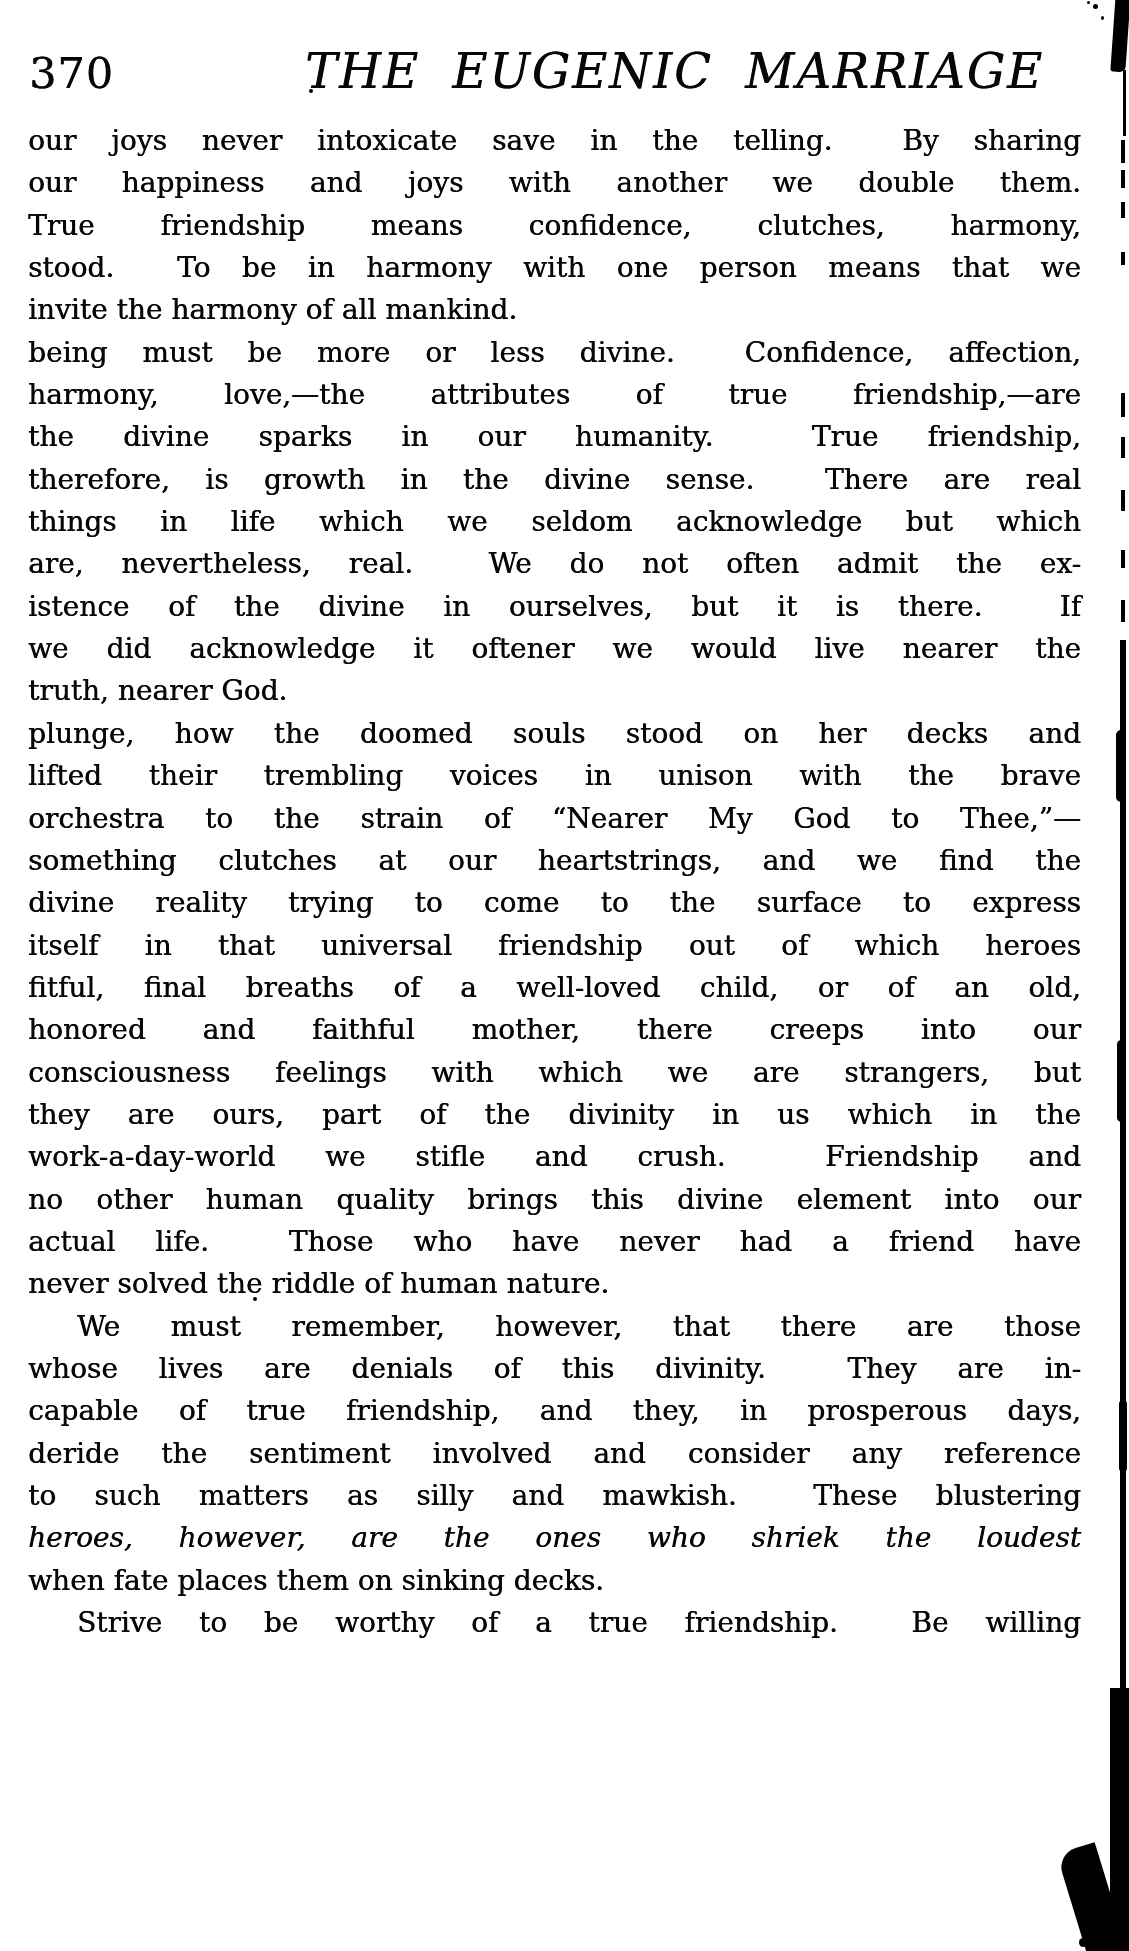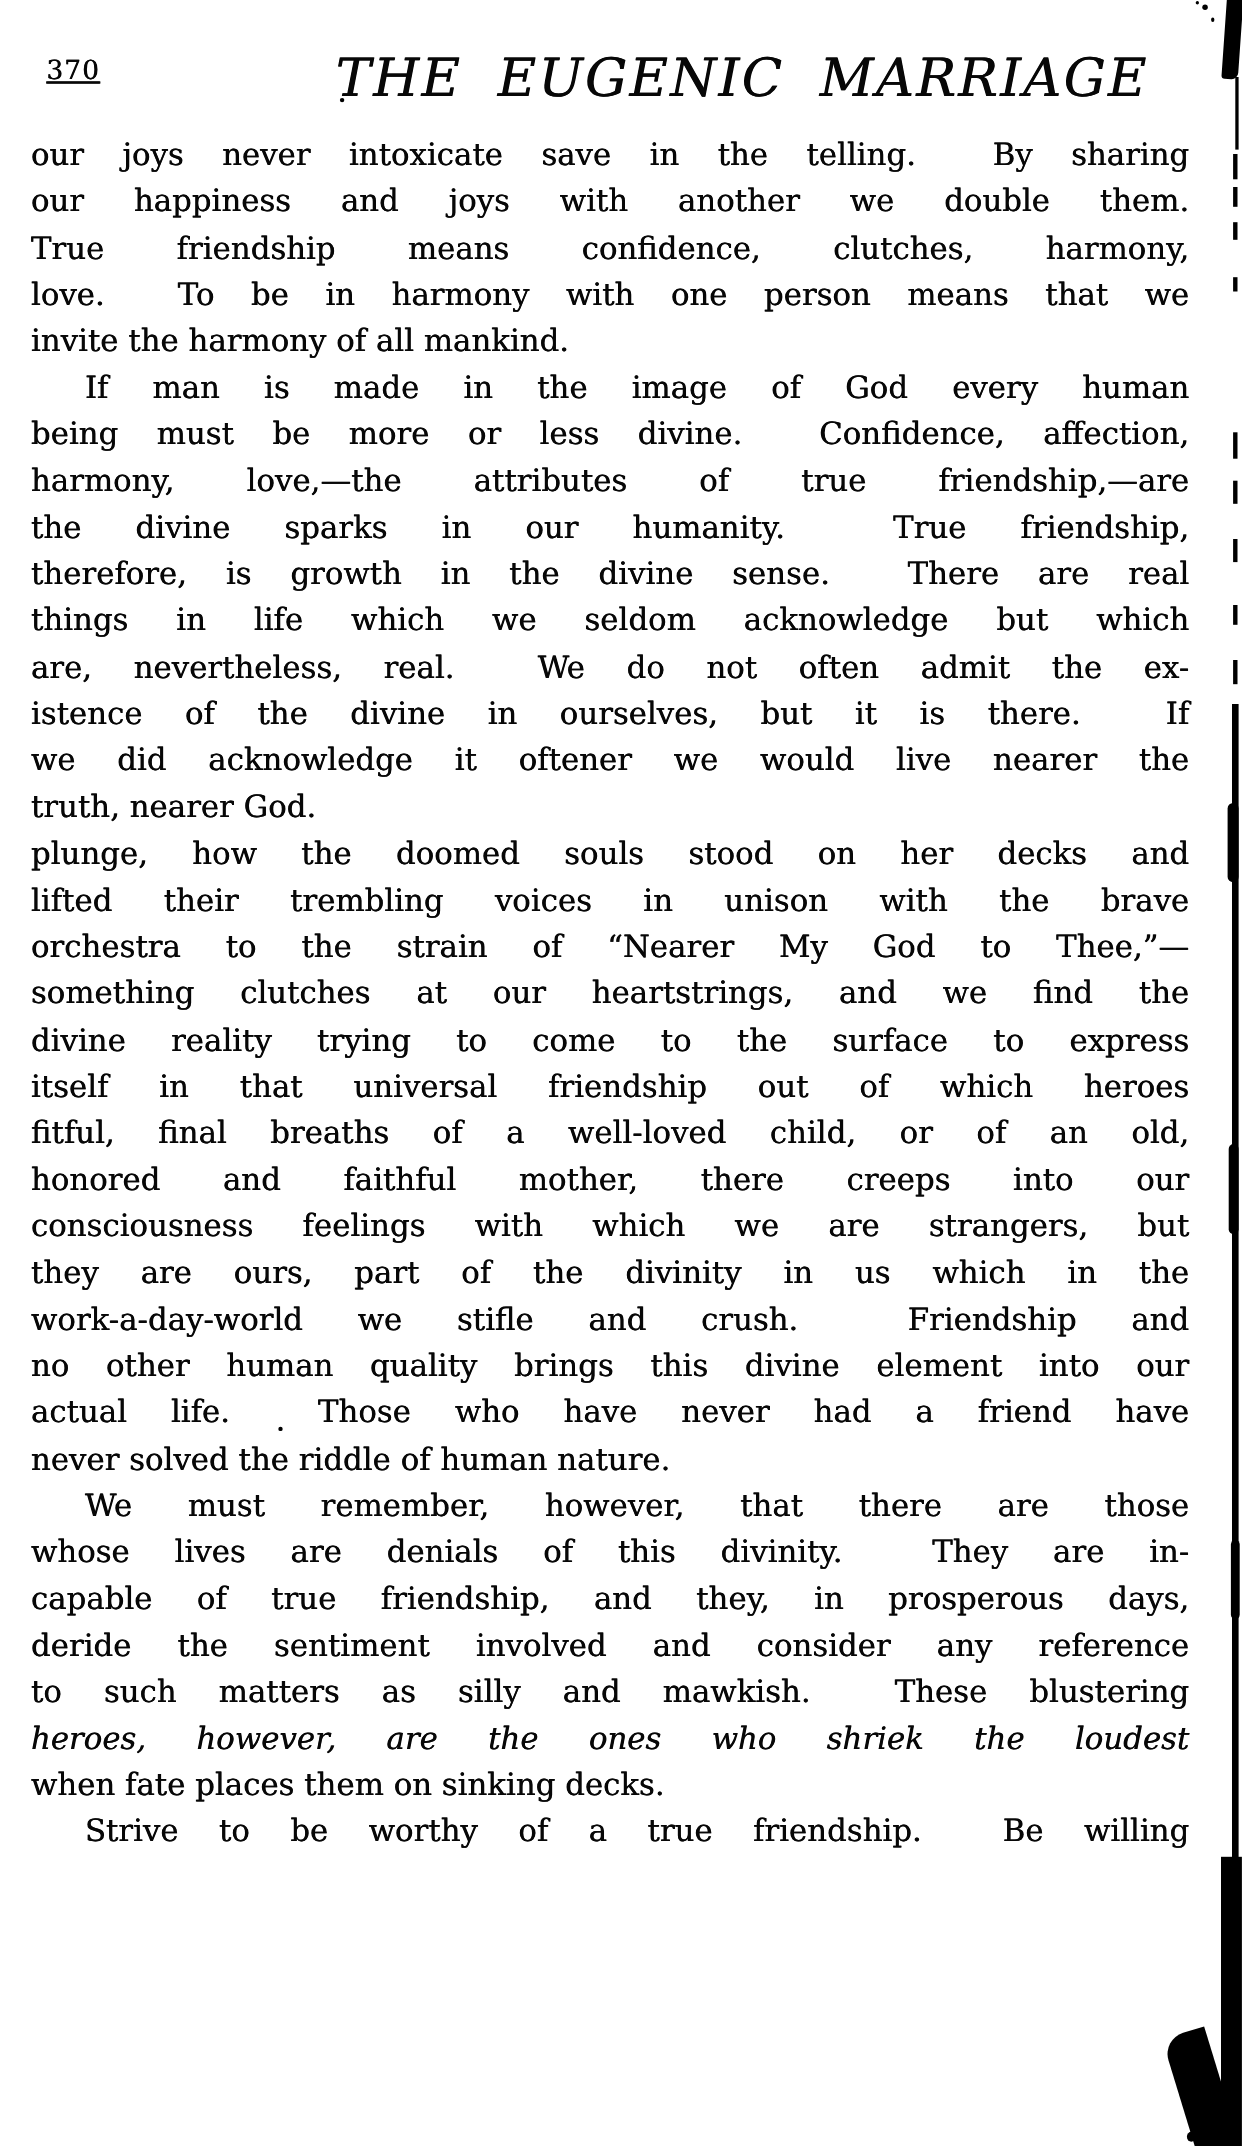--- a/index.html
+++ b/index.html
@@ -8,25 +8,24 @@
     background:#ffffff;
     position:relative;
     overflow:hidden;
     font-family:"DejaVu Serif", serif;
     color:#070707;
   }
   .page{position:absolute;inset:0;background:#fff;}
 
   
   .page-number{
-    position:absolute;left:42px;top:52px;
-    font-size:24px;line-height:1;
+    position:absolute;left:29px;top:52px;
+    font-size:43px;line-height:1;
     letter-spacing:1px;
     text-shadow:0.4px 0 0 currentColor;
-    text-decoration:underline;
   }
   .running-title{
     position:absolute;left:305px;top:47px;
     font-size:48px;line-height:1;
     font-style:italic;
     letter-spacing:2px;
     word-spacing:15px;
     white-space:nowrap;
     text-shadow:0.5px 0 0 currentColor;
   }
@@ -78,23 +77,22 @@
 
 <div class="page">
 
   <div class="page-number">370</div>
   <div class="running-title">THE EUGENIC MARRIAGE</div>
 
   <div class="text-block">
       <div class="line"><span>our joys never intoxicate save in the telling.  By sharing</span></div>
       <div class="line"><span>our happiness and joys with another we double them.</span></div>
       <div class="line"><span>True friendship means confidence, clutches, harmony,</span></div>
-      <div class="line"><span>love.  To be in harmony with one person means that we</span></div>
+      <div class="line"><span>stood.  To be in harmony with one person means that we</span></div>
       <div class="line last"><span>invite the harmony of all mankind.</span></div>
-      <div class="line indent"><span>If man is made in the image of God every human</span></div>
       <div class="line"><span>being must be more or less divine.  Confidence, affection,</span></div>
       <div class="line"><span>harmony, love,—the attributes of true friendship,—are</span></div>
       <div class="line"><span>the divine sparks in our humanity.  True friendship,</span></div>
       <div class="line"><span>therefore, is growth in the divine sense.  There are real</span></div>
       <div class="line"><span>things in life which we seldom acknowledge but which</span></div>
       <div class="line"><span>are, nevertheless, real.  We do not often admit the ex-</span></div>
       <div class="line"><span>istence of the divine in ourselves, but it is there.  If</span></div>
       <div class="line"><span>we did acknowledge it oftener we would live nearer the</span></div>
       <div class="line last"><span>truth, nearer God.</span></div>
       <div class="line"><span>plunge, how the doomed souls stood on her decks and</span></div>

